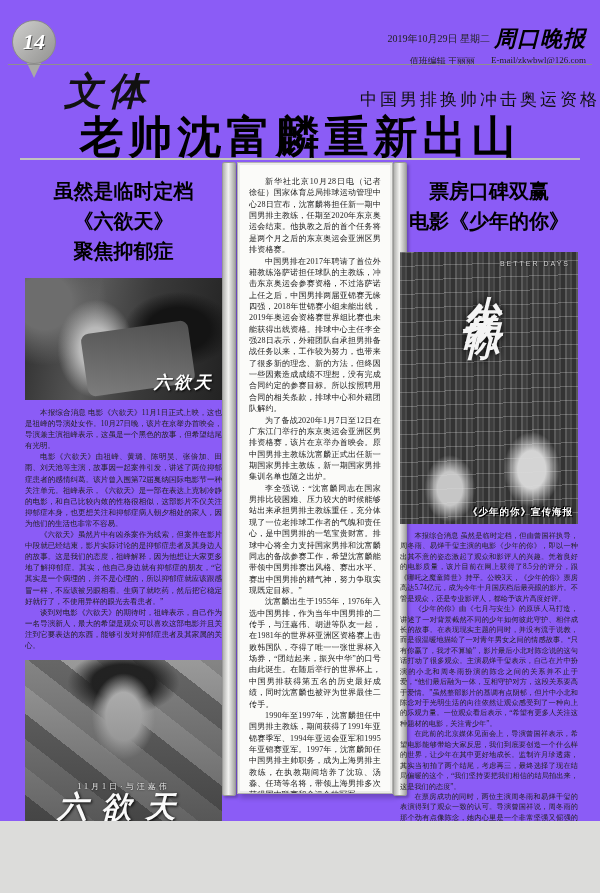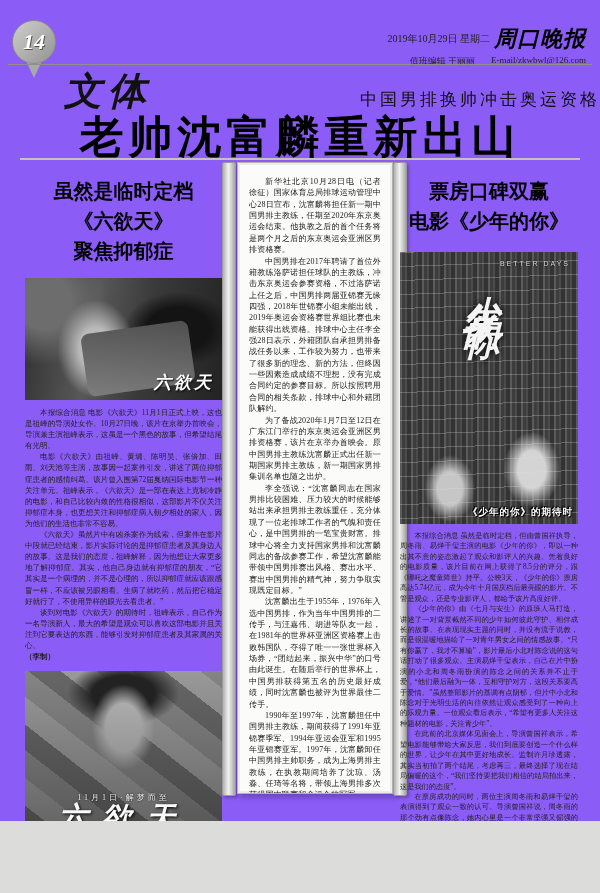--- a/index.html
+++ b/index.html
@@ -134,25 +134,24 @@
     </div>
     <div class="photo1">
       <div class="photo1-arm"></div>
       <div class="photo-overlay-title">六欲天</div>
     </div>
     <div class="body-text left-body">
       <p>本报综合消息 电影《六欲天》11月1日正式上映，这也是祖峰的导演处女作。10月27日晚，该片在京举办首映会，导演兼主演祖峰表示，这虽是一个黑色的故事，但希望结尾有光明。</p>
       <p>电影《六欲天》由祖峰、黄璐、陈明昊、张倍加、田雨、刘天池等主演，故事因一起案件引发，讲述了两位抑郁症患者的感情纠葛。该片曾入围第72届戛纳国际电影节一种关注单元。祖峰表示，《六欲天》是一部在表达上克制冷静的电影，和自己比较内敛的性格很相似，这部影片不仅关注抑郁症本身，也更想关注和抑郁症病人朝夕相处的家人，因为他们的生活也非常不容易。</p>
       <p>《六欲天》虽然片中有凶杀案作为线索，但案件在影片中段就已经结束，影片实际讨论的是抑郁症患者及其身边人的故事。这是我们的态度，祖峰解释，因为他想让大家更多地了解抑郁症。其实，他自己身边就有抑郁症的朋友，“它其实是一个病理的，并不是心理的，所以抑郁症就应该跟感冒一样，不应该被另眼相看。生病了就吃药，然后把它稳定好就行了，不使用异样的眼光去看患者。”</p>
       <p>谈到对电影《六欲天》的期待时，祖峰表示，自己作为一名导演新人，最大的希望是观众可以喜欢这部电影并且关注到它要表达的东西，能够引发对抑郁症患者及其家属的关心。</p>
-      <p class="byline">（李制）</p>
     </div>
     <div class="poster1">
       <div class="poster1-shade"></div>
-      <div class="poster1-release">11月1日·解梦而至</div>
+      <div class="poster1-release">11月1日·与汪嘉伟</div>
       <div class="poster1-title">六欲天</div>
       <div class="poster1-sub">SUMMER OF CHANGSHA</div>
     </div>
   </div>
 
   <div class="vsep vsep-left"></div>
   <div class="mid-box">
     <div class="body-text mid-body">
       <p>新华社北京10月28日电（记者 徐征）国家体育总局排球运动管理中心28日宣布，沈富麟将担任新一期中国男排主教练，任期至2020年东京奥运会结束。他执教之后的首个任务将是两个月之后的东京奥运会亚洲区男排资格赛。</p>
       <p>中国男排在2017年聘请了首位外籍教练洛萨诺担任球队的主教练，冲击东京奥运会参赛资格，不过洛萨诺上任之后，中国男排两届亚锦赛无缘四强，2018年世锦赛小组未能出线，2019年奥运会资格赛世界组比赛也未能获得出线资格。排球中心主任李全强28日表示，外籍团队自承担男排备战任务以来，工作较为努力，也带来了很多新的理念、新的方法，但终因一些因素造成成绩不理想，没有完成合同约定的参赛目标。所以按照聘用合同的相关条款，排球中心和外籍团队解约。</p>
@@ -166,21 +165,21 @@
 
   <div class="col-right">
     <div class="side-headline">
       <div>票房口碑双赢</div>
       <div>电影《少年的你》</div>
     </div>
     <div class="poster2">
       <div class="poster2-streaks"></div>
       <div class="poster2-en">BETTER DAYS</div>
       <div class="poster2-title">少年的你</div>
-      <div class="poster2-caption">《少年的你》的期待时</div>
+      <div class="poster2-caption">《少年的你》宣传海报</div>
     </div>
     <div class="body-text right-body">
       <p>本报综合消息 虽然是临时定档，但由曾国祥执导，周冬雨、易烊千玺主演的电影《少年的你》，即以一种出其不意的姿态激起了观众和影评人的兴趣。凭着良好的电影质量，该片目前在网上获得了8.5分的评分，跟《哪吒之魔童降世》持平。公映3天，《少年的你》票房高达5.74亿元，成为今年十月国庆档后最亮眼的影片。不管是观众，还是专业影评人，都给予该片高度好评。</p>
       <p>《少年的你》由《七月与安生》的原班人马打造，讲述了一对背景截然不同的少年如何彼此守护、相伴成长的故事。在表现现实主题的同时，并没有流于说教，而是很温暖地描绘了一对青年男女之间的情感故事。“只有你赢了，我才不算输”，影片最后小北对陈念说的这句话打动了很多观众。主演易烊千玺表示，自己在片中扮演的小北和周冬雨扮演的陈念之间的关系并不止于爱，“他们最后融为一体，互相守护对方，这段关系要高于爱情。”虽然整部影片的基调有点阴郁，但片中小北和陈念对于光明生活的向往依然让观众感受到了一种向上的乐观力量。一位观众看后表示，“希望有更多人关注这种题材的电影，关注青少年”。</p>
       <p>在此前的北京媒体见面会上，导演曾国祥表示，希望电影能够带给大家反思，我们到底要创造一个什么样的世界，让少年在其中更好地成长。监制许月珍透露，其实当初拍了两个结尾，考虑再三，最终选择了现在结局偏暖的这个，“我们坚持要把我们相信的结局拍出来，这是我们的态度”。</p>
       <p>在票房成功的同时，两位主演周冬雨和易烊千玺的表演得到了观众一致的认可。导演曾国祥说，周冬雨的那个劲有点像陈念，她内心里是一个非常坚强又倔强的女孩。对于易烊千玺，曾国祥评价道，他一直在进步，一天比一天表现好，我觉得他完全配得上新演员的表现。网友这样评价，“周冬雨的眼神都是戏，眼泪一出来，我的心就被揪住了，代入感太强了。”</p>
     </div>
     <div class="byline-float">（王金跃）</div>
   </div>
 

